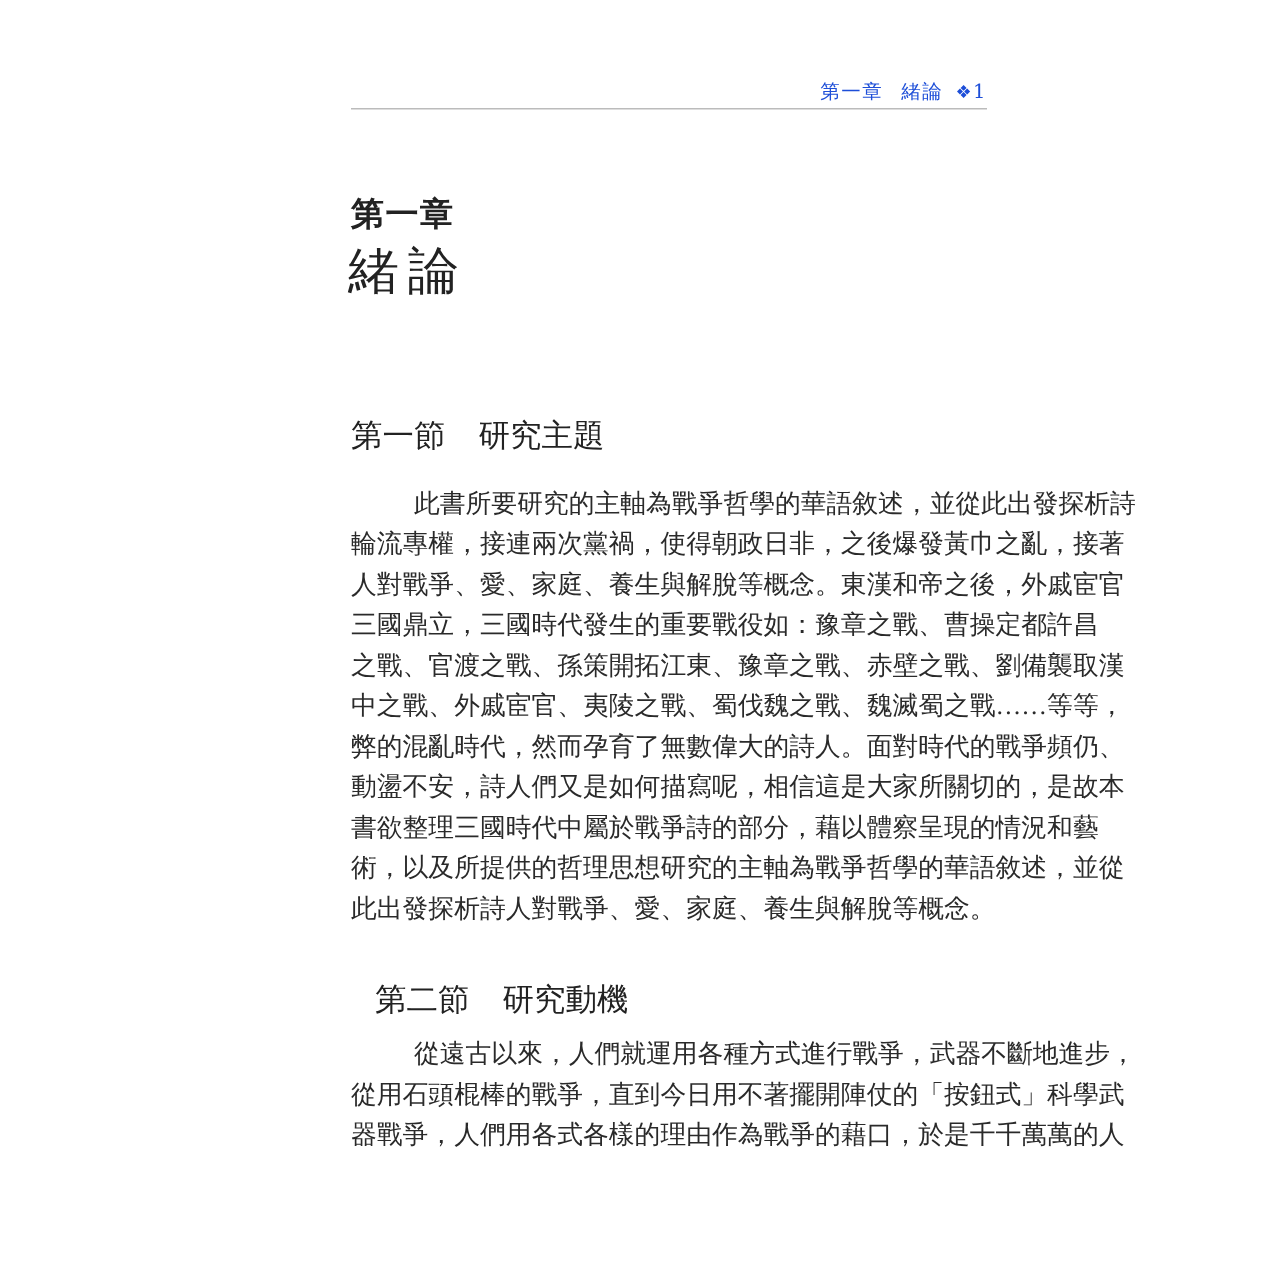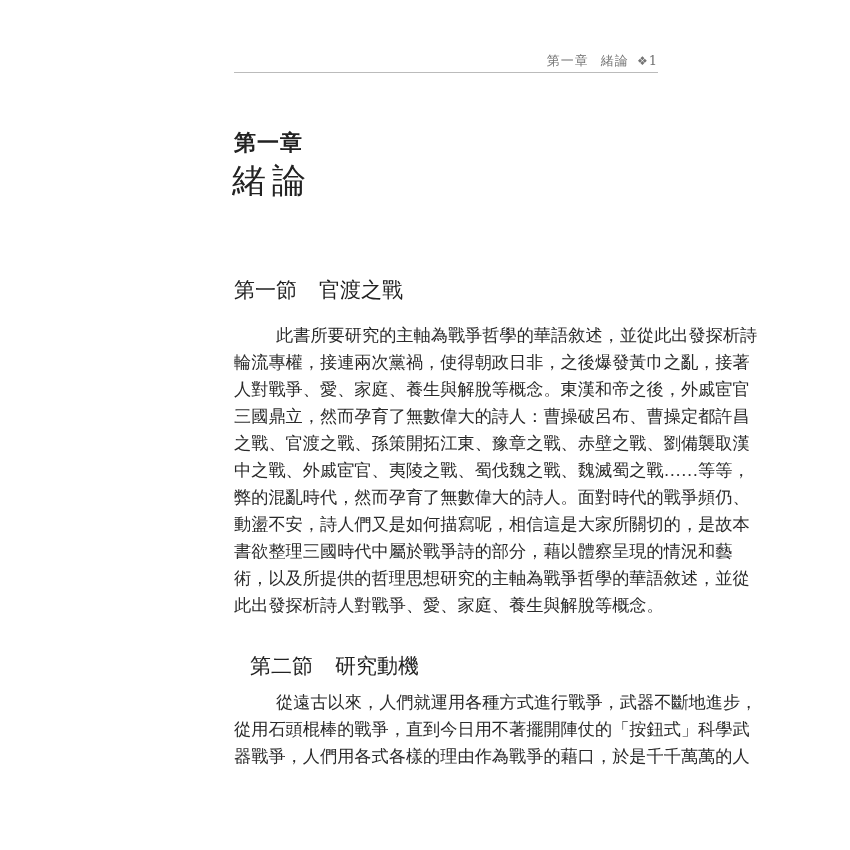--- a/index.html
+++ b/index.html
@@ -1,20 +1,20 @@
 <!DOCTYPE html>
 <html><head>
 <meta charset="utf-8">
 <style>
   html, body { margin:0; padding:0; background:#ffffff; }
   body { width:850px; height:850px; position:relative; overflow:hidden;
          font-family: "DejaVu Serif", "Liberation Serif", serif; color:#222; }
   .page { position:absolute; left:0; top:0; width:850px; height:850px; background:#fff; }
   .running-head { position:absolute; left:234px; top:52px; width:424px; text-align:right;
-         font-size:13px; color:#737373; letter-spacing:1px; font-family:"DejaVu Serif", serif; }
+         font-size:13px; color:#1d4ed8; letter-spacing:1px; font-family:"DejaVu Serif", serif; }
   .running-head .rh-title { margin-left:12px; }
   .running-head .rh-orn { margin-left:3px; font-size:12px; }
   .head-rule { position:absolute; left:234px; top:72px; width:424px; height:1px; background:#bbb; }
   .chapter-num { position:absolute; left:234px; top:128px; font-size:22px; font-weight:bold;
          font-family:"DejaVu Sans", sans-serif; color:#222; letter-spacing:1px; }
   .chapter-title { position:absolute; left:232px; top:158px; font-size:34px;
          font-family:"DejaVu Sans", sans-serif; color:#222; letter-spacing:6px; }
   .section-title { position:absolute; left:234px; font-size:21px;
          font-family:"DejaVu Sans", sans-serif; color:#222; white-space:pre; }
   .section-title .gap { display:inline-block; width:22px; }
@@ -31,27 +31,27 @@
 
   <div class="running-head">
     <span>第一章</span><span class="rh-title">緒論</span>
     <span class="rh-orn">❖</span><span>1</span>
   </div>
   <div class="head-rule"></div>
 
   <div class="chapter-num">第一章</div>
   <div class="chapter-title">緒論</div>
 
-  <div class="section-title" style="top:276px;"><span>第一節</span><span class="gap"></span><span>官渡之戰</span></div>
+  <div class="section-title" style="top:276px;"><span>第一節</span><span class="gap"></span><span>研究主題</span></div>
 
   <div class="para" style="top:322px;">
     <span class="line indent">此書所要研究的主軸為戰爭哲學的華語敘述，並從此出發探析詩</span>
     <span class="line">輪流專權，接連兩次黨禍，使得朝政日非，之後爆發黃巾之亂，接著</span>
     <span class="line">人對戰爭、愛、家庭、養生與解脫等概念。東漢和帝之後，外戚宦官</span>
-    <span class="line">三國鼎立，然而孕育了無數偉大的詩人：曹操破呂布、曹操定都許昌</span>
+    <span class="line">三國鼎立，三國時代發生的重要戰役如：豫章之戰、曹操定都許昌</span>
     <span class="line">之戰、官渡之戰、孫策開拓江東、豫章之戰、赤壁之戰、劉備襲取漢</span>
     <span class="line">中之戰、外戚宦官、夷陵之戰、蜀伐魏之戰、魏滅蜀之戰……等等，</span>
     <span class="line">弊的混亂時代，然而孕育了無數偉大的詩人。面對時代的戰爭頻仍、</span>
     <span class="line">動盪不安，詩人們又是如何描寫呢，相信這是大家所關切的，是故本</span>
     <span class="line">書欲整理三國時代中屬於戰爭詩的部分，藉以體察呈現的情況和藝</span>
     <span class="line">術，以及所提供的哲理思想研究的主軸為戰爭哲學的華語敘述，並從</span>
     <span class="line last">此出發探析詩人對戰爭、愛、家庭、養生與解脫等概念。</span>
   </div>
 
   <div class="section-title" style="top:652px;margin-left:16px;"><span>第二節</span><span class="gap"></span><span>研究動機</span></div>

